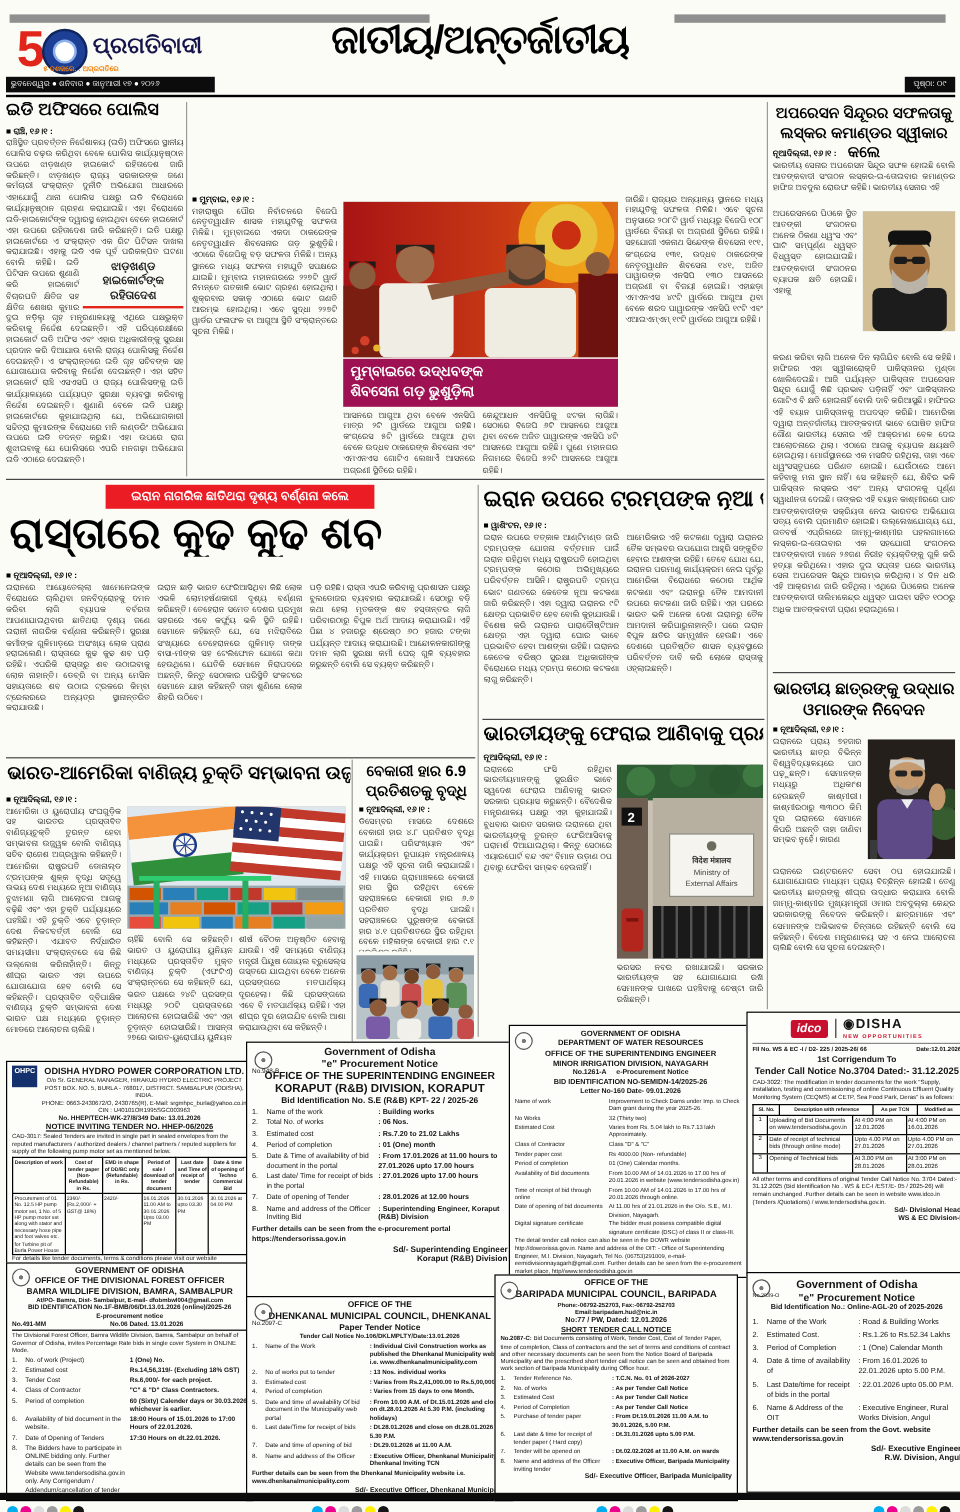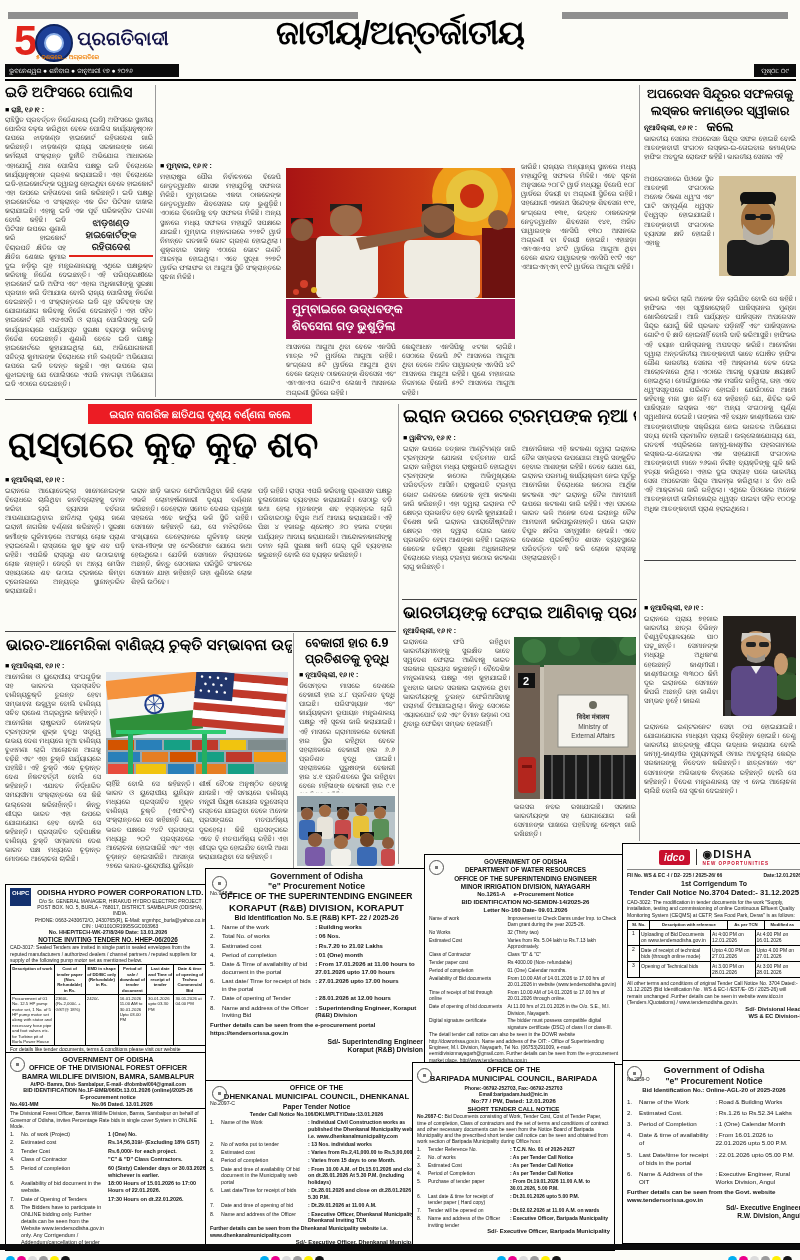--- a/index.html
+++ b/index.html
@@ -116,21 +116,21 @@
     </svg>
   </div>
   <div class="abs caption-box" style="left:286px;top:299px;width:229px;height:40px;box-sizing:border-box;">
     <div>ମୁମ୍ବାଇରେ ଉଦ୍ଧବଙ୍କ</div>
     <div>ଶିବସେନା ଗଡ଼ ଭୁଶୁଡ଼ିଲା</div>
   </div>
   <div class="abs bd" style="left:286px;top:342px;width:110px;height:55px;">ଆସନରେ ଆଗୁଆ ଥିବା ବେଳେ ଏନସିପି ମାତ୍ର ୨ଟି ୱାର୍ଡରେ ଆଗୁଆ ରହିଛି। କଂଗ୍ରେସ ୫ଟି ୱାର୍ଡରେ ଆଗୁଆ ଥିବା ବେଳେ ଉଦ୍ଧବ ଠାକରେଙ୍କ ଶିବସେନା ଏବଂ ଏମଏନଏସ ଗୋଟିଏ ଲେଖାଏଁ ଆସନରେ ଅଗ୍ରଣୀ ସ୍ଥିତିରେ ରହିଛି।</div>
   <div class="abs bd" style="left:402px;top:342px;width:113px;height:55px;">କେନ୍ଦୁଆଧନ ଏନସିପିକୁ ଝଟକା ଲାଗିଛି। ସେଠାରେ ବିଜେପି ୬ଟି ଆସନରେ ଆଗୁଆ ଥିବା ବେଳେ ଅଜିତ ପାୱାରଙ୍କ ଏନସିପି ୪ଟି ଆସନରେ ଆଗୁଆ ରହିଛି। ପୁଣେ ମହାନଗର ନିଗମରେ ବିଜେପି ୫୨ଟି ଆସନରେ ଆଗୁଆ ରହିଛି।</div>
   <div class="abs bd" style="left:521px;top:162px;width:115px;height:234px;">ଜାରିଛି। ରାଜ୍ୟର ଅନ୍ୟାନ୍ୟ ସ୍ଥାନରେ ମଧ୍ୟ ମହାଯୁତିକୁ ସଫଳତା ମିଳିଛି। ଏବେ ସୂଚନା ଅନୁସାରେ ୨୦୮ଟି ୱାର୍ଡ ମଧ୍ୟରୁ ବିଜେପି ୧୦୮ ୱାର୍ଡରେ ବିଜୟୀ ବା ଅଗ୍ରଣୀ ସ୍ଥିତିରେ ରହିଛି। ସହଯୋଗୀ ଏକନାଥ ସିନ୍ଦେଙ୍କ ଶିବସେନା ୧୯୧, କଂଗ୍ରେସ ୧୩୧, ଉଦ୍ଧବ ଠାକରେଙ୍କ ନେତୃତ୍ୱାଧୀନ ଶିବସେନା ୧୪୧, ଅଜିତ ପାୱାରଙ୍କ ଏନସିପି ୧୩୦ ଆସନରେ ଅଗ୍ରଣୀ ବା ବିଜୟୀ ହୋଇଛି। ଏହାଛଡ଼ା ଏମଏନଏସ ୪୯ଟି ୱାର୍ଡରେ ଆଗୁଆ ଥିବା ବେଳେ ଶରଦ ପାୱାରଙ୍କ ଏନସିପି ୧୯ଟି ଏବଂ ଏଆଇଏମ୍‌ଏମ୍ ୧୯ଟି ୱାର୍ଡରେ ଆଗୁଆ ରହିଛି।</div>
 
-  <div class="abs hl center" style="left:644px;top:86px;width:152px;font-size:12.8px;line-height:1.3;font-family:Liberation Serif, serif;">
+  <div class="abs hl center" style="left:644px;top:86px;width:152px;font-size:12.8px;line-height:1.3;">
     <div>ଅପରେସନ ସିନ୍ଦୂରର ସଫଳତାକୁ</div>
     <div>ଲସ୍କର କମାଣ୍ଡର ସ୍ୱୀକାର କଲେ</div>
   </div>
   <div class="abs dl" style="left:644px;top:124px;">ନୂଆଦିଲ୍ଲୀ, ୧୬।୧ :</div>
   <div class="abs bd" style="left:644px;top:134px;width:152px;height:38px;">ଭାରତୀୟ ସେନାର ଅପରେସନ ସିନ୍ଦୂର ସଫଳ ହୋଇଛି ବୋଲି ଆତଙ୍କବାଦୀ ସଂଗଠନ ଲସ୍କର-ଇ-ତୋଇବାର କମାଣ୍ଡର ହାଫିଜ ଅବଦୁଲ ରୋଉଫ କହିଛି। ଭାରତୀୟ ସେନାର ଏହି</div>
   <div class="abs bd" style="left:644px;top:174px;width:70px;height:118px;">ଅପରେସନରେ ପିଓକେ ସ୍ଥିତ ଆତଙ୍କୀ ସଂଗଠନର ଅନେକ ଠିକଣା ଧ୍ୱଂସ ଏବଂ ଘାଟି ସମ୍ପୂର୍ଣ୍ଣ ଧ୍ୱସ୍ତ ବିଧ୍ୱସ୍ତ ହୋଇଯାଇଛି। ଆତଙ୍କବାଦୀ ସଂଗଠନର ବ୍ୟାପକ କ୍ଷତି ହୋଇଛି। ଏହାକୁ</div>
   <div class="abs photo" style="left:719px;top:176px;width:77px;height:100px;">
     <svg width="77" height="100" viewBox="0 0 77 100">
       <rect width="77" height="100" fill="#d9c79e"></rect>
       <rect x="0" y="0" width="77" height="100" fill="#cbb88d" opacity="0.5"></rect>
@@ -187,20 +187,24 @@
           <line x1="86" y1="118" x2="86" y2="162"></line>
           <line x1="98" y1="118" x2="98" y2="162"></line>
           <line x1="110" y1="118" x2="110" y2="162"></line>
         </g>
       <rect x="4" y="120" width="18" height="36" rx="4" fill="#b3261e"></rect>
       <rect x="8" y="128" width="10" height="3" fill="#7a120e"></rect>
     </svg>
   </div>
   <div class="abs bd" style="left:514px;top:802px;width:122px;height:40px;">ଭରସର ନବର ରଖାଯାଇଛି। ସରକାର ଭାରତୀୟଙ୍କ ସହ ଯୋଗାଯୋଗ ରଖି ସେମାନଙ୍କ ପାଖରେ ପହଞ୍ଚିବାକୁ ଚେଷ୍ଟା ଜାରି ରଖିଛନ୍ତି।</div>
 
+  <div class="abs hl center" style="left:644px;top:565px;width:152px;font-size:13.5px;line-height:1.3;">
+    <div>ଭାରତୀୟ ଛାତ୍ରଙ୍କୁ ଉଦ୍ଧାର</div>
+    <div>ଓମାରଙ୍କ ନିବେଦନ</div>
+  </div>
   <div class="abs dl" style="left:644px;top:604px;">■ ନୂଆଦିଲ୍ଲୀ, ୧୬।୧ :</div>
   <div class="abs bd" style="left:644px;top:614px;width:74px;height:108px;">ଇରାନରେ ପ୍ରାୟ ୭ହଜାର ଭାରତୀୟ ଛାତ୍ର ବିଭିନ୍ନ ବିଶ୍ୱବିଦ୍ୟାଳୟରେ ପାଠ ପଢ଼ୁଛନ୍ତି। ସେମାନଙ୍କ ମଧ୍ୟରୁ ଅଧିକାଂଶ ହେଉଛନ୍ତି କାଶ୍ମୀରୀ। କାଶ୍ମୀରଠାରୁ ୩୩୦୦ କିମି ଦୂର ଇରାନରେ ସେମାନେ କିପରି ଅଛନ୍ତି ତାହା ଜାଣିବା ସମ୍ଭବ ନୁହେଁ। କାରଣ</div>
   <div class="abs photo" style="left:723px;top:616px;width:73px;height:100px;">
     <svg width="73" height="100" viewBox="0 0 73 100">
       <rect width="73" height="100" fill="#241f1b"></rect>
       <circle cx="64" cy="70" r="14" fill="#3c6b35" opacity="0.8"></circle>
         <circle cx="68" cy="50" r="9" fill="#2f5429" opacity="0.8"></circle>
       <circle cx="33" cy="30" r="15" fill="#c59a6e"></circle>
       <path d="M18 26 q15 -14 30 0 l-1 -9 h-28 z" fill="#cfccc6"></path>
       <rect x="23" y="26" width="10" height="5" rx="2" fill="#222"></rect>

